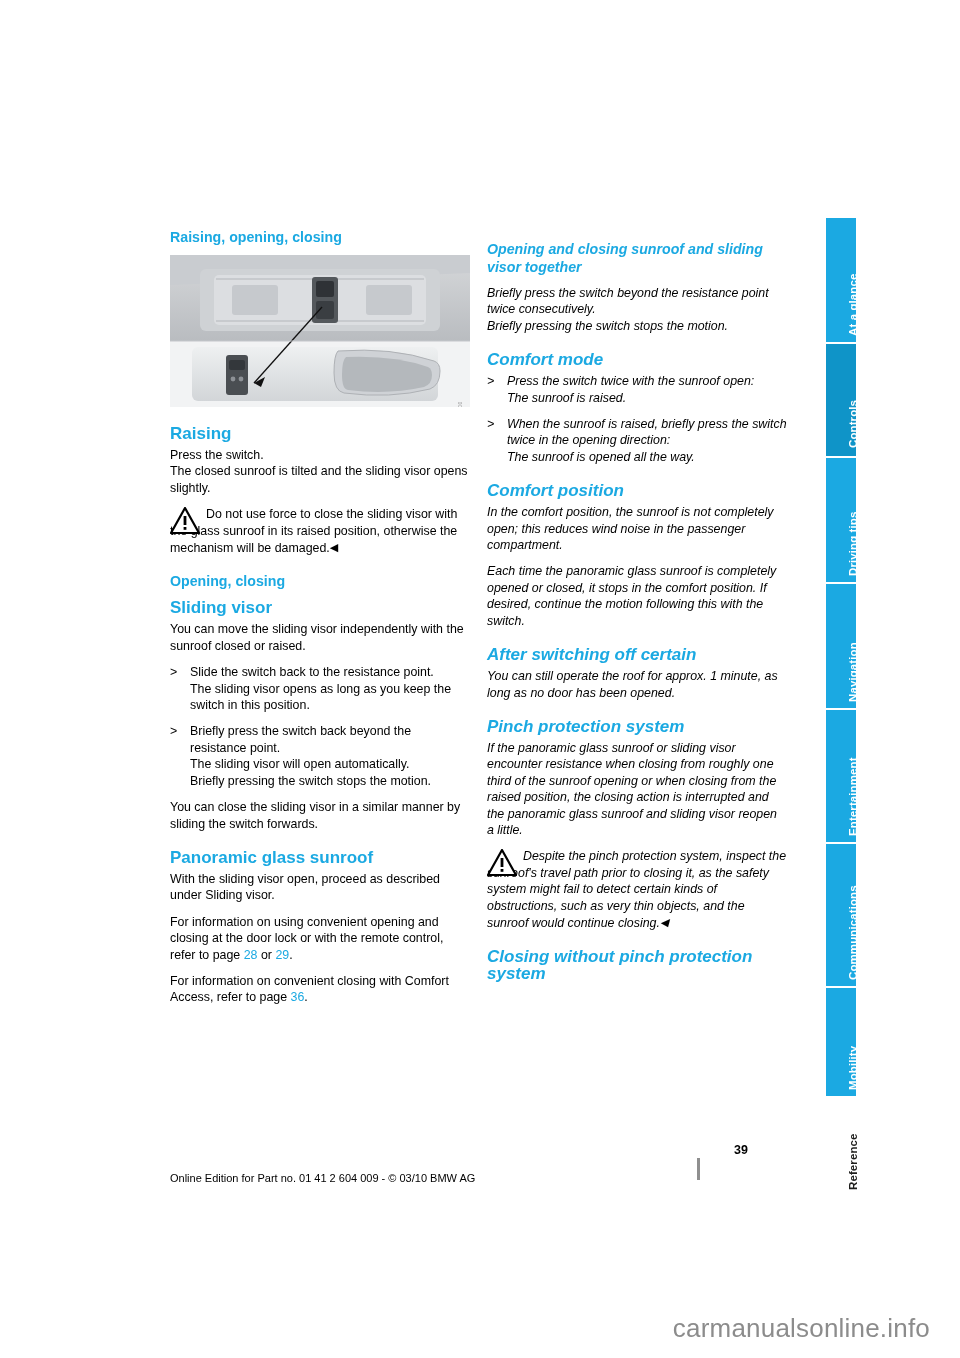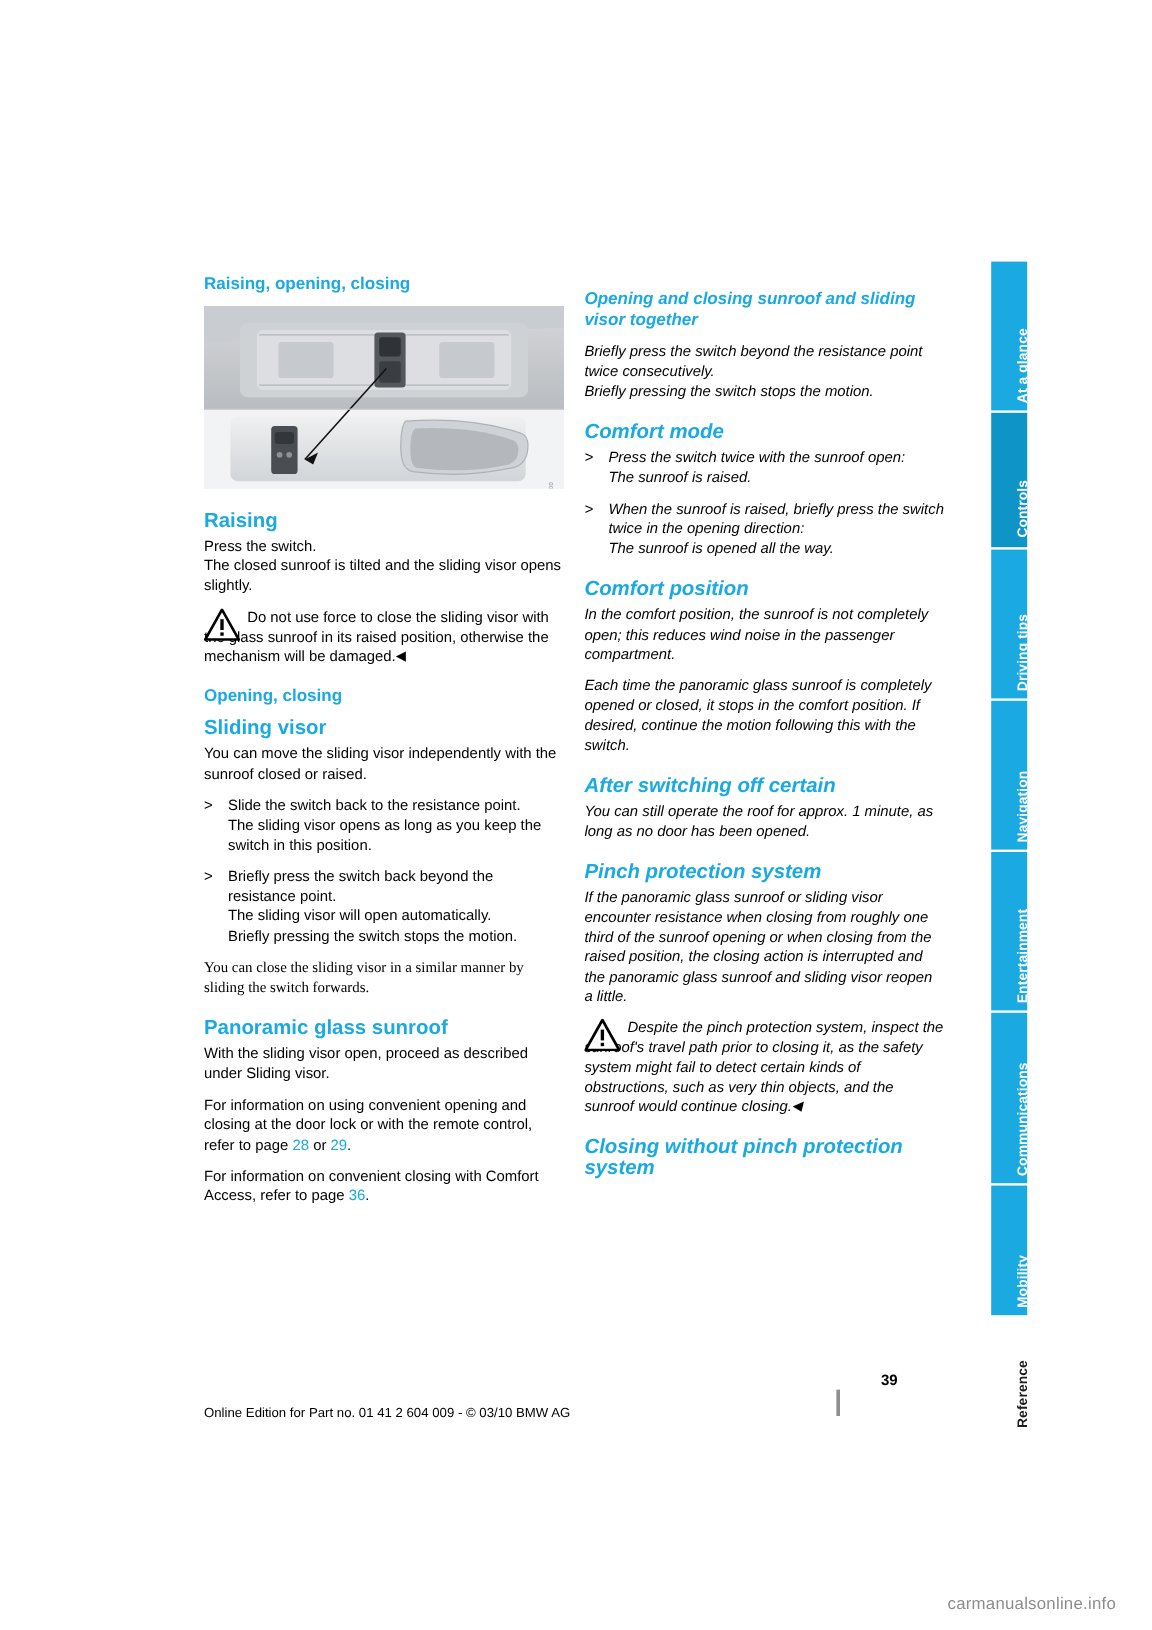--- a/index.html
+++ b/index.html
@@ -161,21 +161,21 @@
     top: 1158px;
     width: 3px;
     height: 22px;
     background: #8f8f8f;
   }
 
   .watermark {
     position: absolute;
     right: 30px;
     bottom: 14px;
-    font-size: 14px;
+    font-size: 26px;
     color: #8c8c8c;
     letter-spacing: 0.2px;
   }
 </style>
 </head>
 <body>
 
 <div class="page">
 
   <div class="tab-rail">
@@ -284,21 +284,21 @@
 The sliding visor opens as long as you keep the switch in this position.</span>
       </li>
       <li>
         <span class="mk">&gt;</span>
         <span style="white-space:pre-line;">Briefly press the switch back beyond the resistance point.
 The sliding visor will open automatically.
 Briefly pressing the switch stops the motion.</span>
       </li>
     </ul>
 
-    <p style="margin-top:10px;font-family:Liberation Serif, serif;">You can close the sliding visor in a similar manner by sliding the switch forwards.</p>
+    <p style="margin-top:10px;">You can close the sliding visor in a similar manner by sliding the switch forwards.</p>
 
     <h3 class="sub">Panoramic glass sunroof</h3>
     <p>With the sliding visor open, proceed as described under Sliding visor.</p>
     <p>
       <span>For information on using convenient opening and closing at the door lock or with the remote control, refer to page </span><a class="pref" href="#">28</a><span> or </span><a class="pref" href="#">29</a><span>.</span>
     </p>
     <p>
       <span>For information on convenient closing with Comfort Access, refer to page </span><a class="pref" href="#">36</a><span>.</span>
     </p>
   </div>

